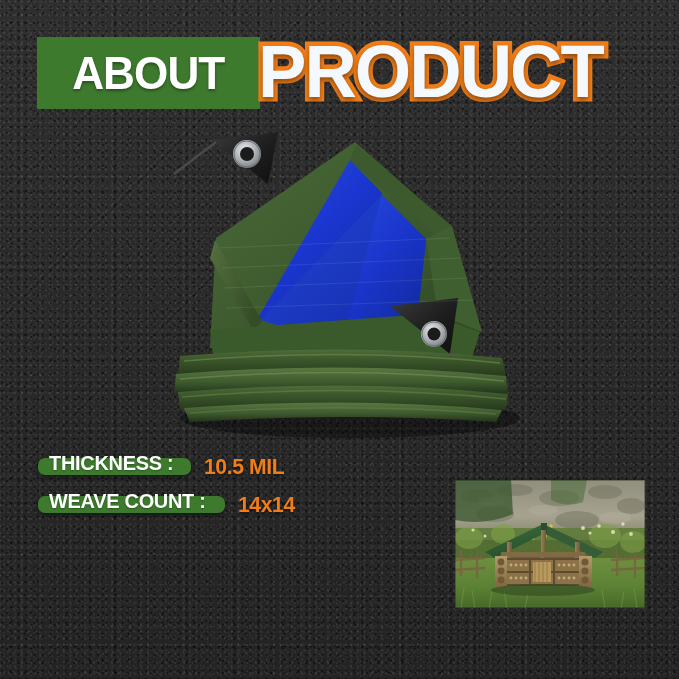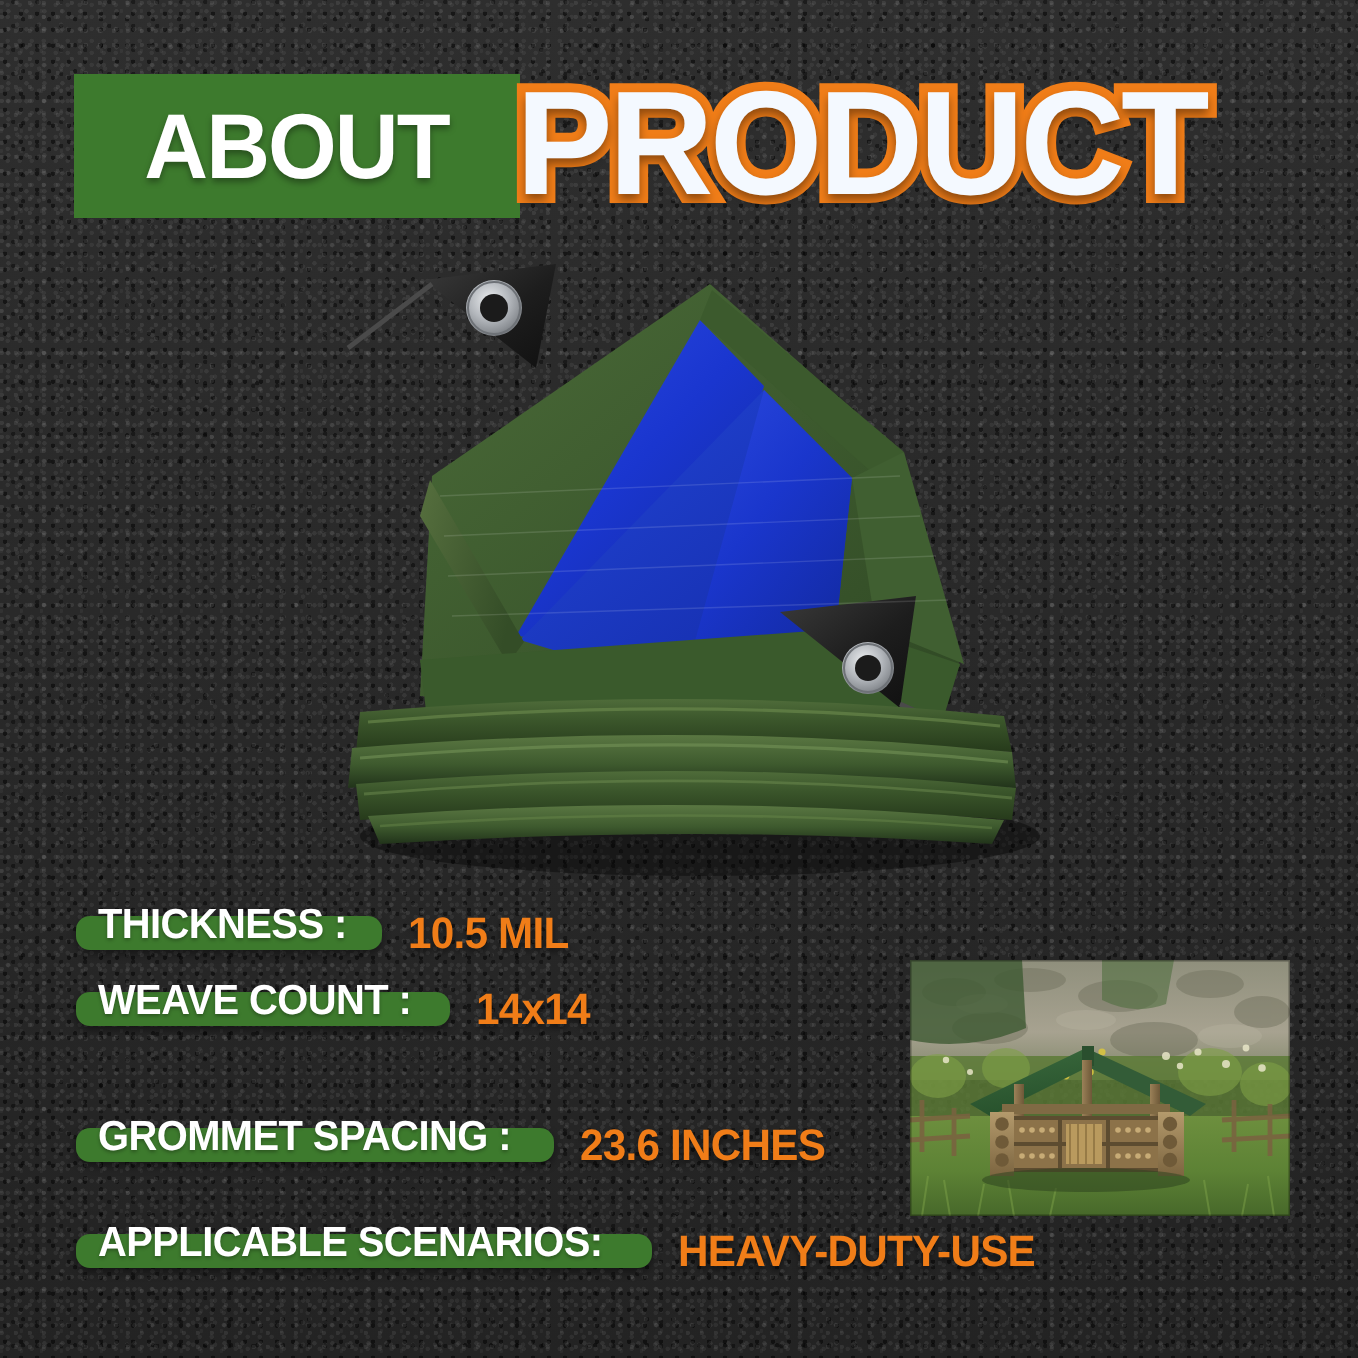--- a/index.html
+++ b/index.html
@@ -220,33 +220,21 @@
       <div class="spec-value">10.5 MIL</div>
     </div>
 
     <div class="spec-row" style="top:48px">
       <div class="spec-label">
         <span>WEAVE COUNT :</span>
       </div>
       <div class="spec-value">14x14</div>
     </div>
 
-    <div class="spec-row" style="top:116px">
-      <div class="spec-label">
-        <span>GROMMET SPACING :</span>
-      </div>
-      <div class="spec-value">23.6 INCHES</div>
-    </div>
-
-    <div class="spec-row" style="top:169px">
-      <div class="spec-label">
-        <span>APPLICABLE SCENARIOS:</span>
-      </div>
-      <div class="spec-value">HEAVY-DUTY-USE</div>
-    </div>
+
   </div>
 
   <div id="scenario-photo">
     <svg viewBox="0 0 190 128" width="190" height="128">
       <defs>
         <linearGradient id="skyWall" x1="0" y1="0" x2="0" y2="1">
           <stop offset="0%" stop-color="#8f8f7c"></stop>
           <stop offset="60%" stop-color="#a7a290"></stop>
           <stop offset="100%" stop-color="#7e8567"></stop>
         </linearGradient>

